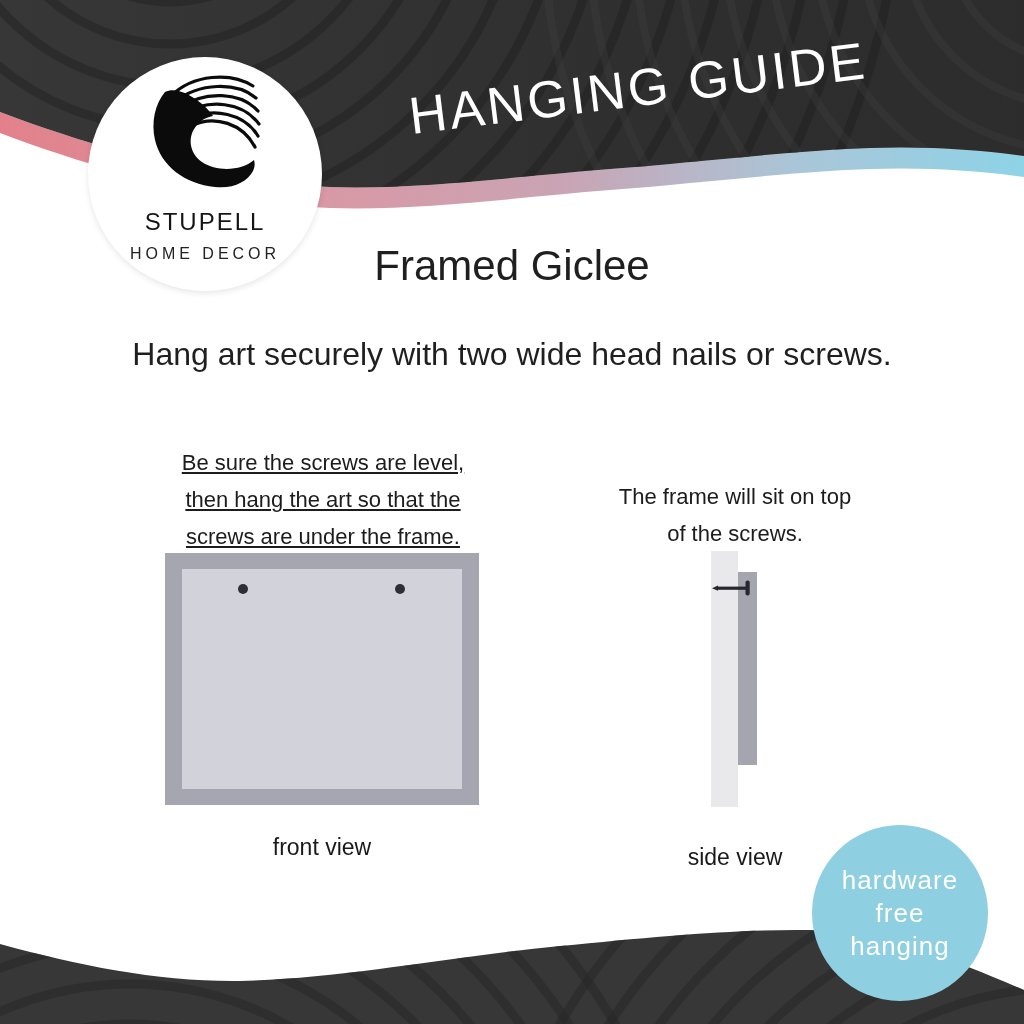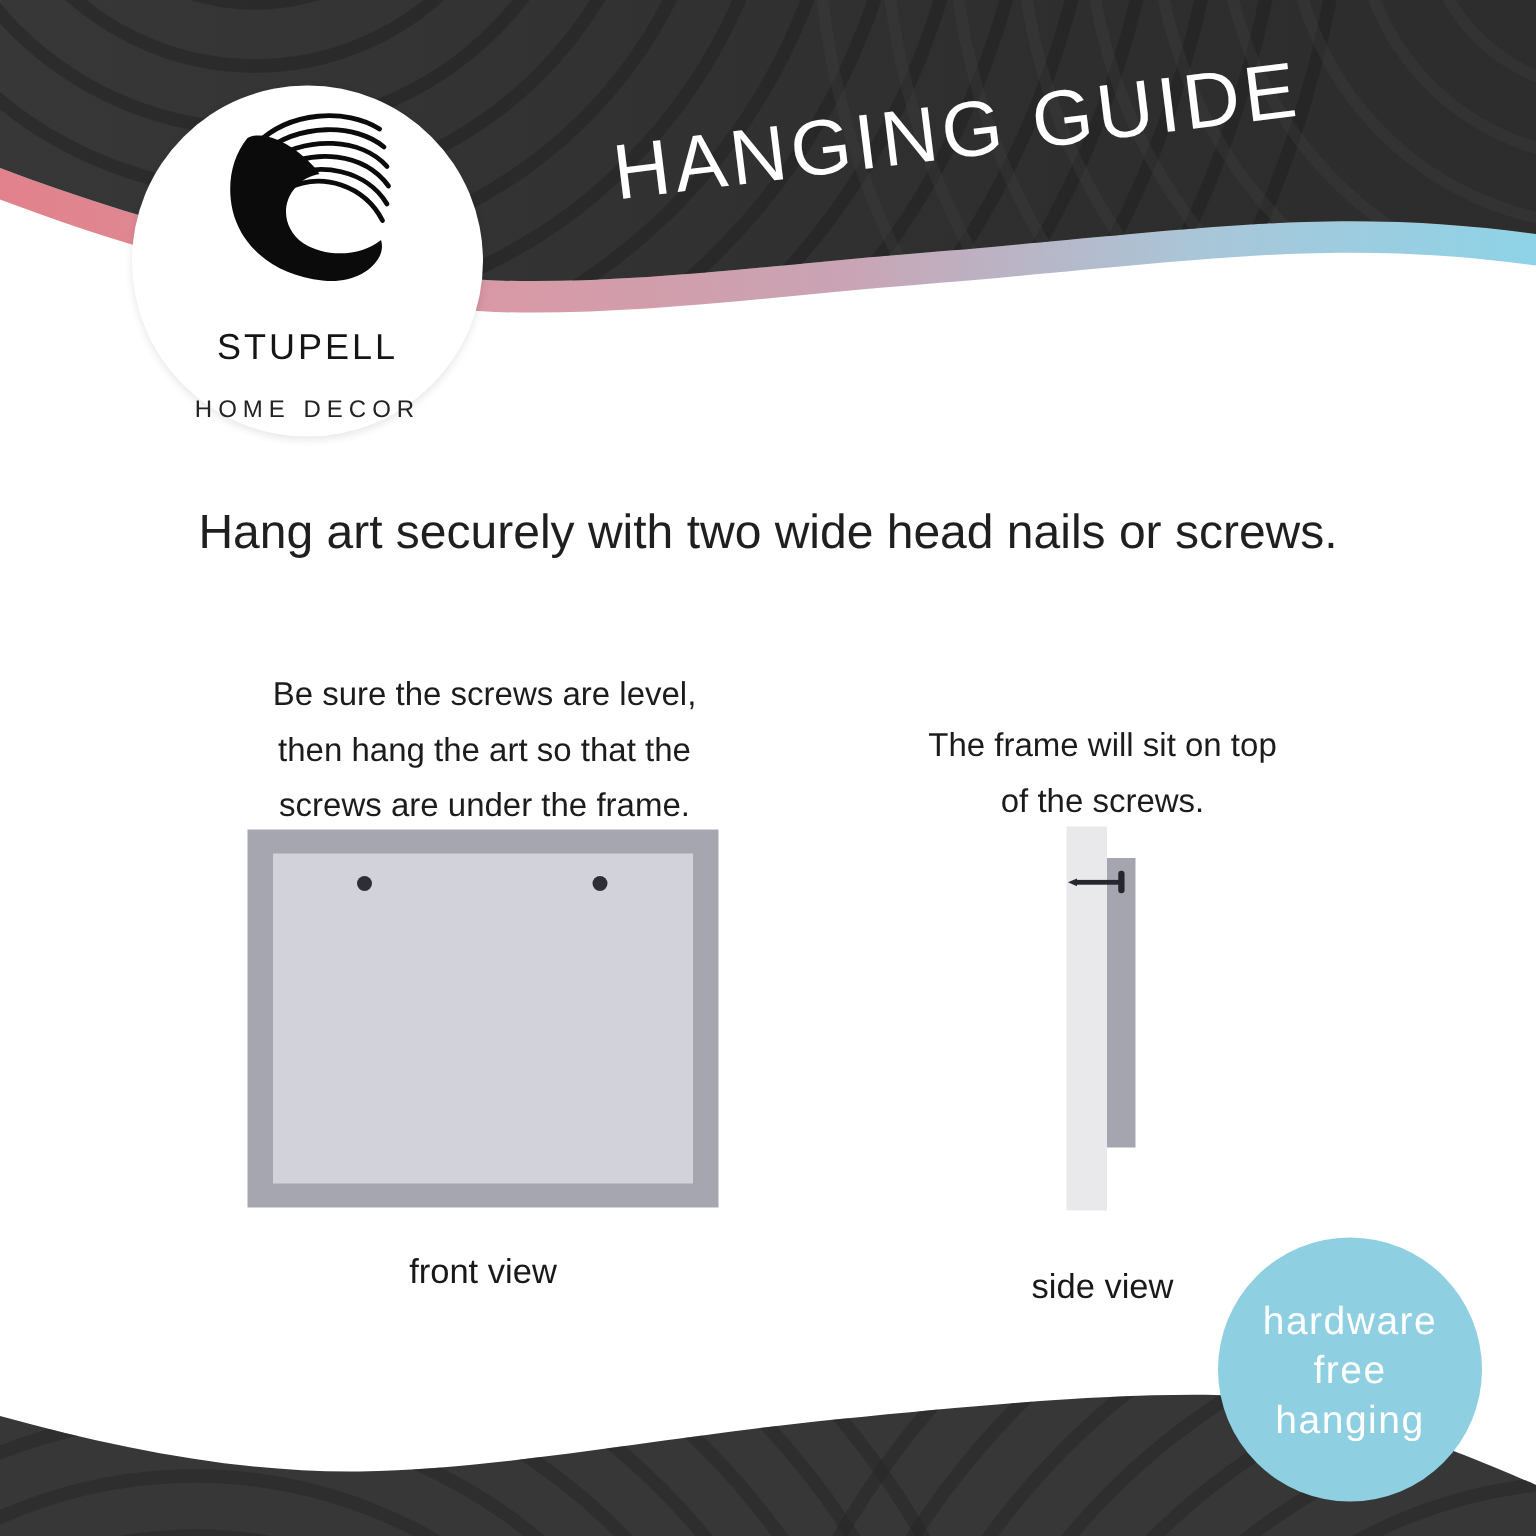--- a/index.html
+++ b/index.html
@@ -20,31 +20,30 @@
     left:368px;top:58px;width:540px;text-align:center;z-index:3;
     font-size:52px;letter-spacing:3px;color:#ffffff;font-weight:500;
     transform:rotate(-7deg);transform-origin:center;
   }
 
   
   #brand-circle{
     left:88px;top:57px;width:234px;height:234px;border-radius:50%;
     background:#ffffff;z-index:4;display:flex;flex-direction:column;align-items:center;
     box-shadow:0 2px 6px rgba(0,0,0,0.10);
-    gap:10px;
   }
   #brand-circle svg{margin-top:13px;}
   #brand-name{font-size:24px;letter-spacing:2px;color:#151515;margin-top:14px;font-weight:500;}
   #brand-tagline{font-size:16px;letter-spacing:4px;color:#222;margin-top:9px;}
 
   #product-title{left:0;top:242px;width:1024px;text-align:center;font-size:42px;color:#1f1f1f;z-index:3;}
   #main-instruction{left:0;top:336px;width:1024px;text-align:center;font-size:32px;color:#1f1f1f;z-index:3;}
 
   .note{font-size:22px;line-height:37px;text-align:center;color:#1c1c1c;z-index:3;}
-  #front-note{left:143px;top:444px;width:360px;}
+  #front-note{left:143px;top:444px;width:360px;text-decoration:underline;}
   #side-note{left:555px;top:454px;width:360px;margin-top:24px;}
 
   
   #front-diagram{left:165px;top:553px;width:314px;height:252px;background:var(--frame-border,#a6a6b0);z-index:3;}
   #front-mat{position:absolute;left:17px;top:16px;width:280px;height:220px;background:var(--frame-inner,#d2d2da);}
   .screw-dot{position:absolute;width:10px;height:10px;border-radius:50%;background:var(--screw-dot,#2e2e38);top:31px;}
   #screw-left{left:73px;}
   #screw-right{left:230px;}
 
   
@@ -135,20 +134,21 @@
         <path d="M32,38 C58,20 94,22 111,41"></path>
         <path d="M36,44 C62,28 96,32 112,54"></path>
         <path d="M40,50 C66,36 98,44 111,66"></path>
         <path d="M44,56 C68,44 96,54 108,77"></path>
       </g>
     </svg>
     <div id="brand-name">STUPELL</div>
     <div id="brand-tagline">HOME DECOR</div>
   </div>
 
+  <div id="product-title" class="abs">Framed Giclee</div>
   <div id="main-instruction" class="abs">Hang art securely with two wide head nails or screws.</div>
 
   <div id="front-note" class="abs note preline">Be sure the screws are level,
 then hang the art so that the
 screws are under the frame.</div>
   <div id="front-diagram" class="abs">
     <div id="front-mat"></div>
     <div id="screw-left" class="screw-dot"></div>
     <div id="screw-right" class="screw-dot"></div>
   </div>

